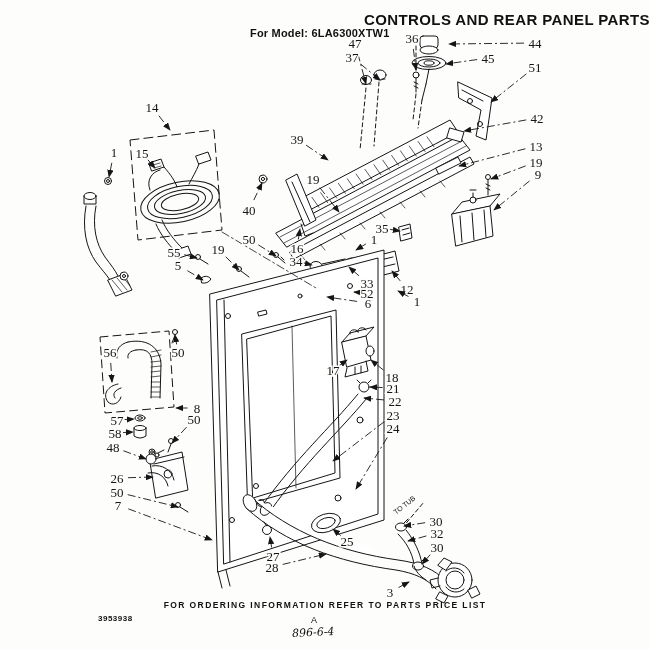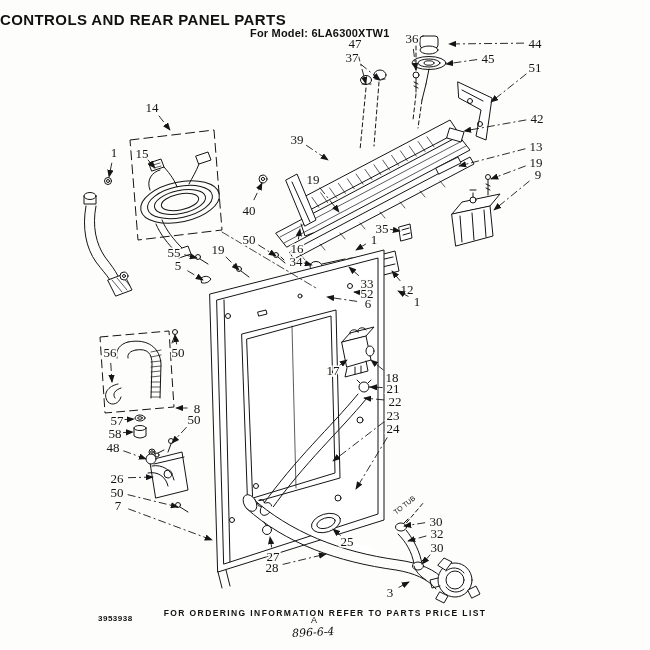--- a/index.html
+++ b/index.html
@@ -1,23 +1,23 @@
 <!DOCTYPE html>
 <html><head>
 <meta charset="utf-8">
 <style>
   html,body{margin:0;padding:0;background:#e8e8e8;}
   #page{position:relative;width:650px;height:650px;background:#fdfdfb;overflow:hidden;
         font-family:"Liberation Sans",sans-serif;color:#111;}
   .abs{position:absolute;}
-  #title{left:0;top:11px;width:650px;text-align:left;font-size:15px;font-weight:bold;
+  #title{left:0;top:11px;width:650px;text-align:right;font-size:15px;font-weight:bold;
          letter-spacing:.4px;font-family:"Liberation Sans",sans-serif;}
   #subtitle{left:250px;top:27px;font-size:11px;font-weight:bold;letter-spacing:.2px;}
   #footer-note{left:0;top:600px;width:650px;text-align:center;font-size:8.5px;font-weight:bold;
-               letter-spacing:1.4px;margin-top:8px;}
+               letter-spacing:1.4px;}
   #doc-number{left:98px;top:614px;font-size:8px;letter-spacing:.5px;font-weight:bold;}
   #page-letter{left:311px;top:615px;font-size:9px;}
   #handwritten{left:292px;top:626px;font-size:11px;font-style:italic;
                font-family:"DejaVu Serif",serif;transform:rotate(-3deg);}
   svg{position:absolute;left:0;top:0;}
   svg *{vector-effect:non-scaling-stroke;}
 </style>
 </head>
 <body>
 

